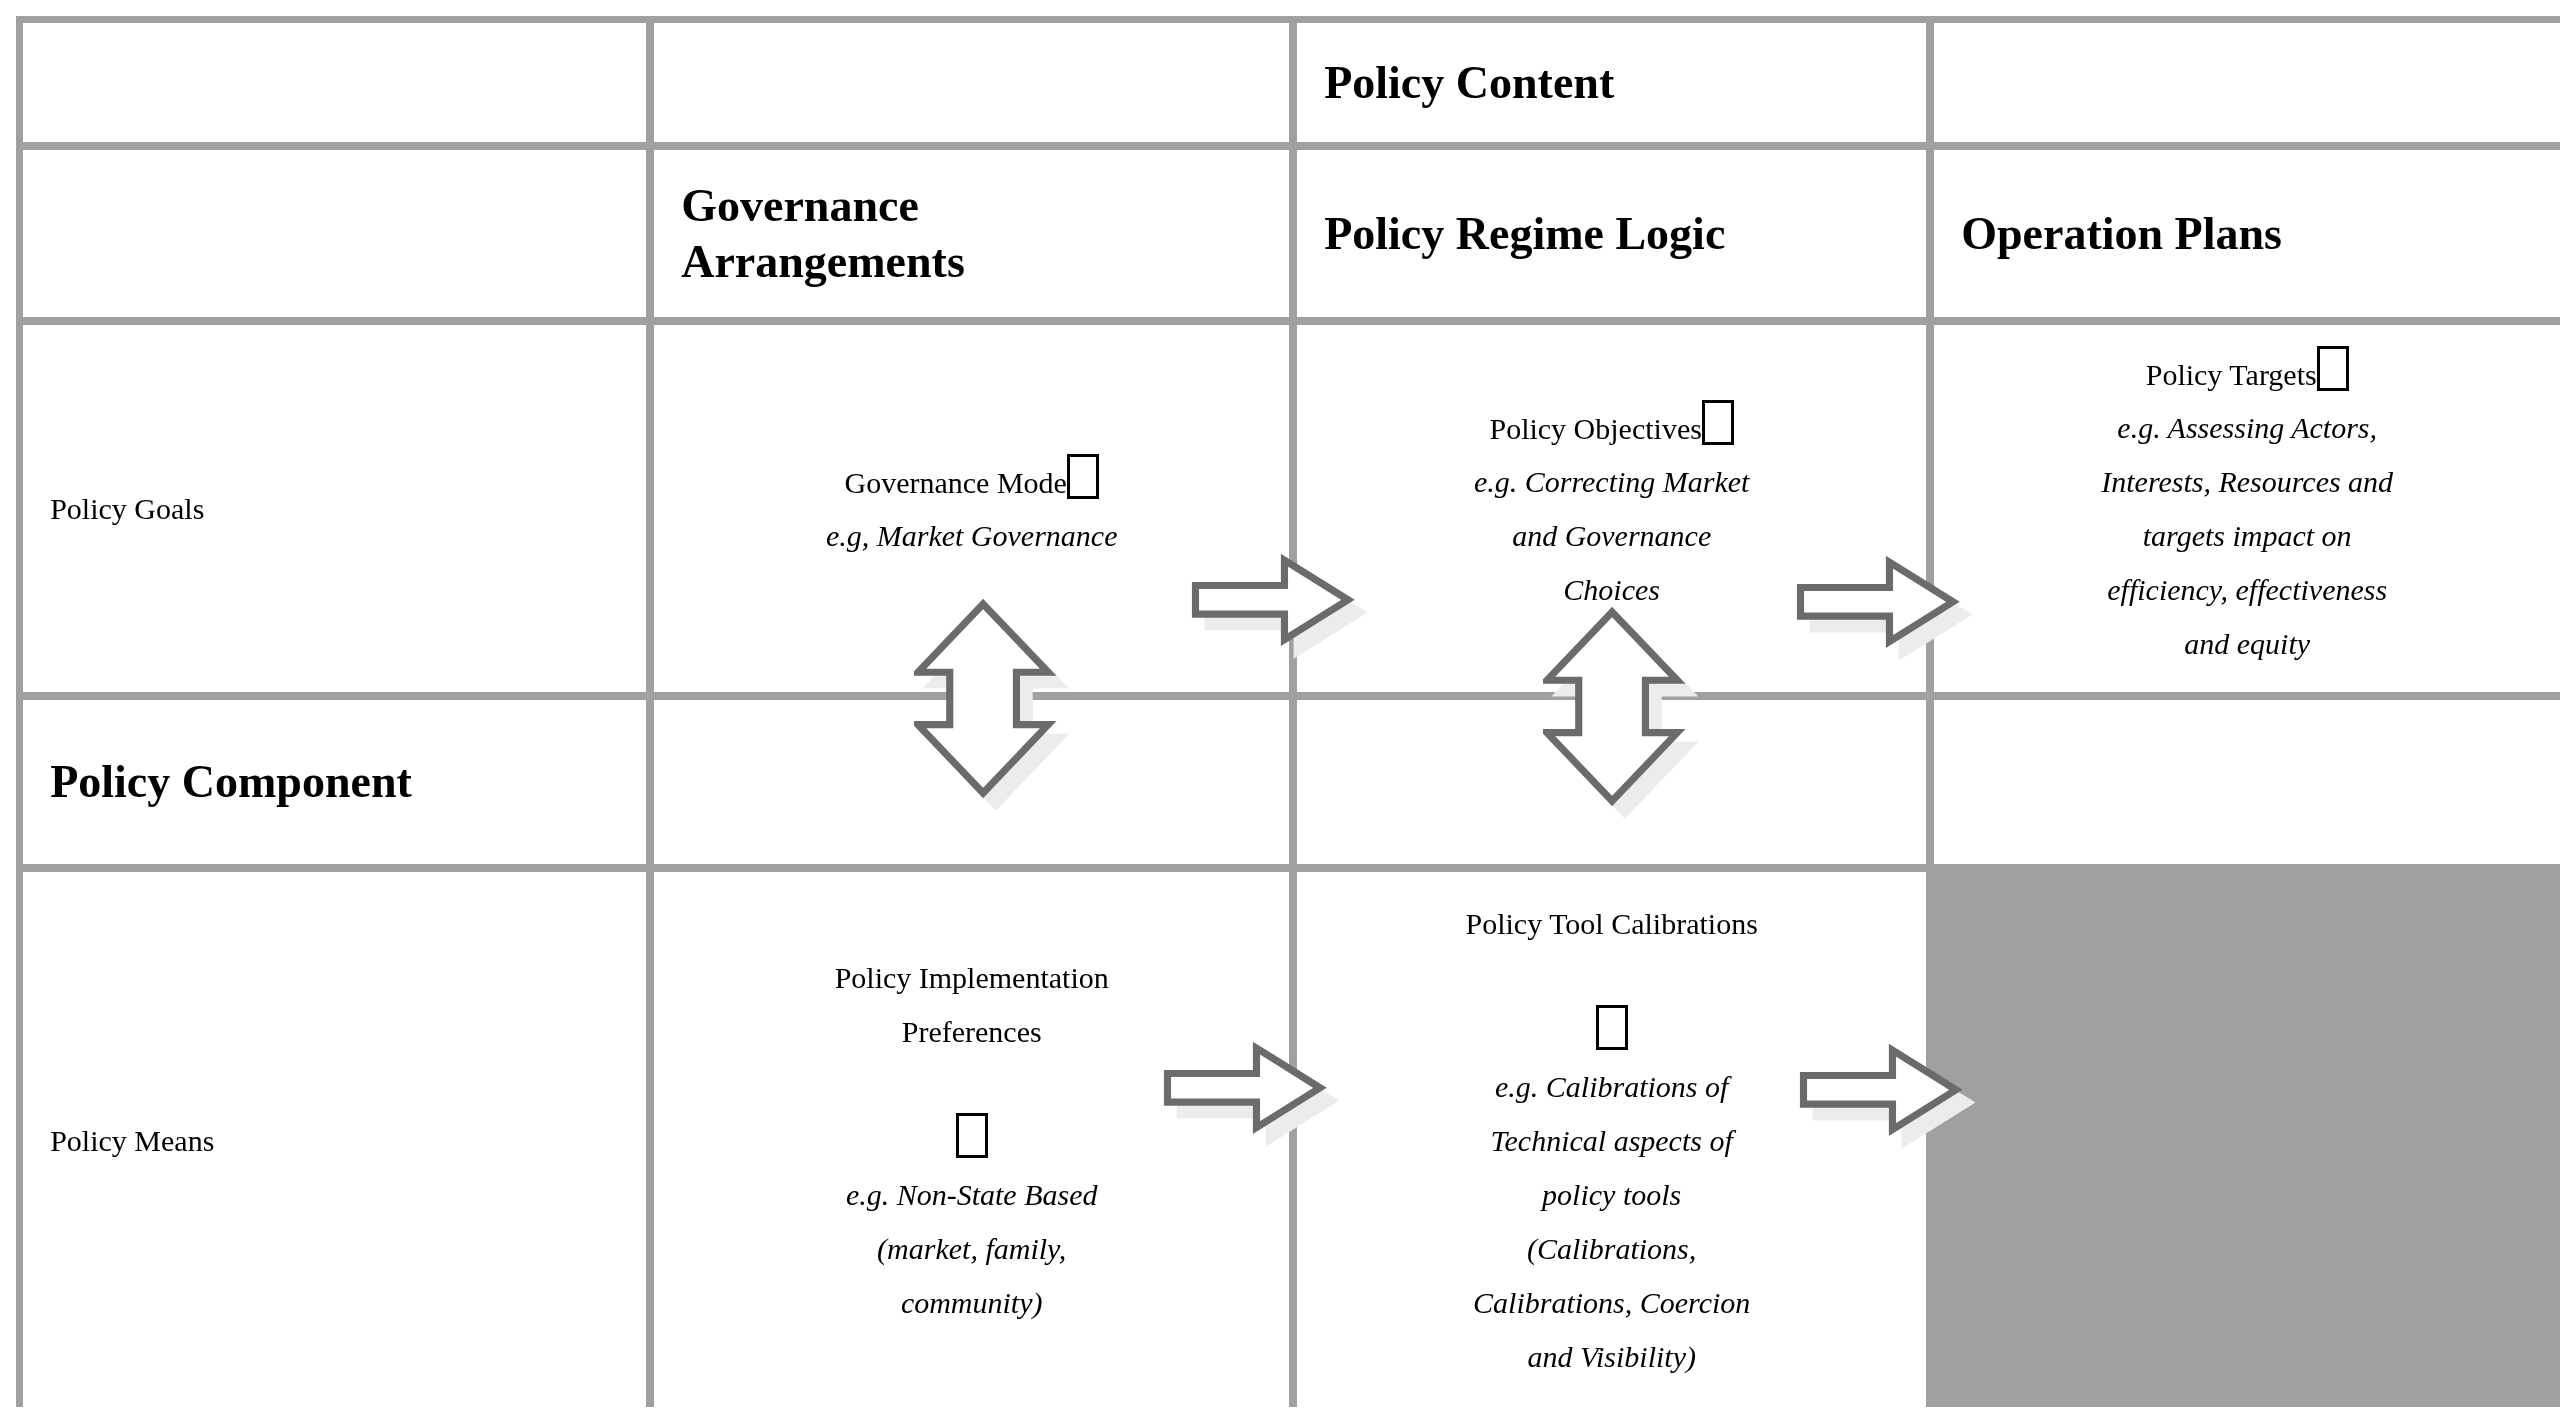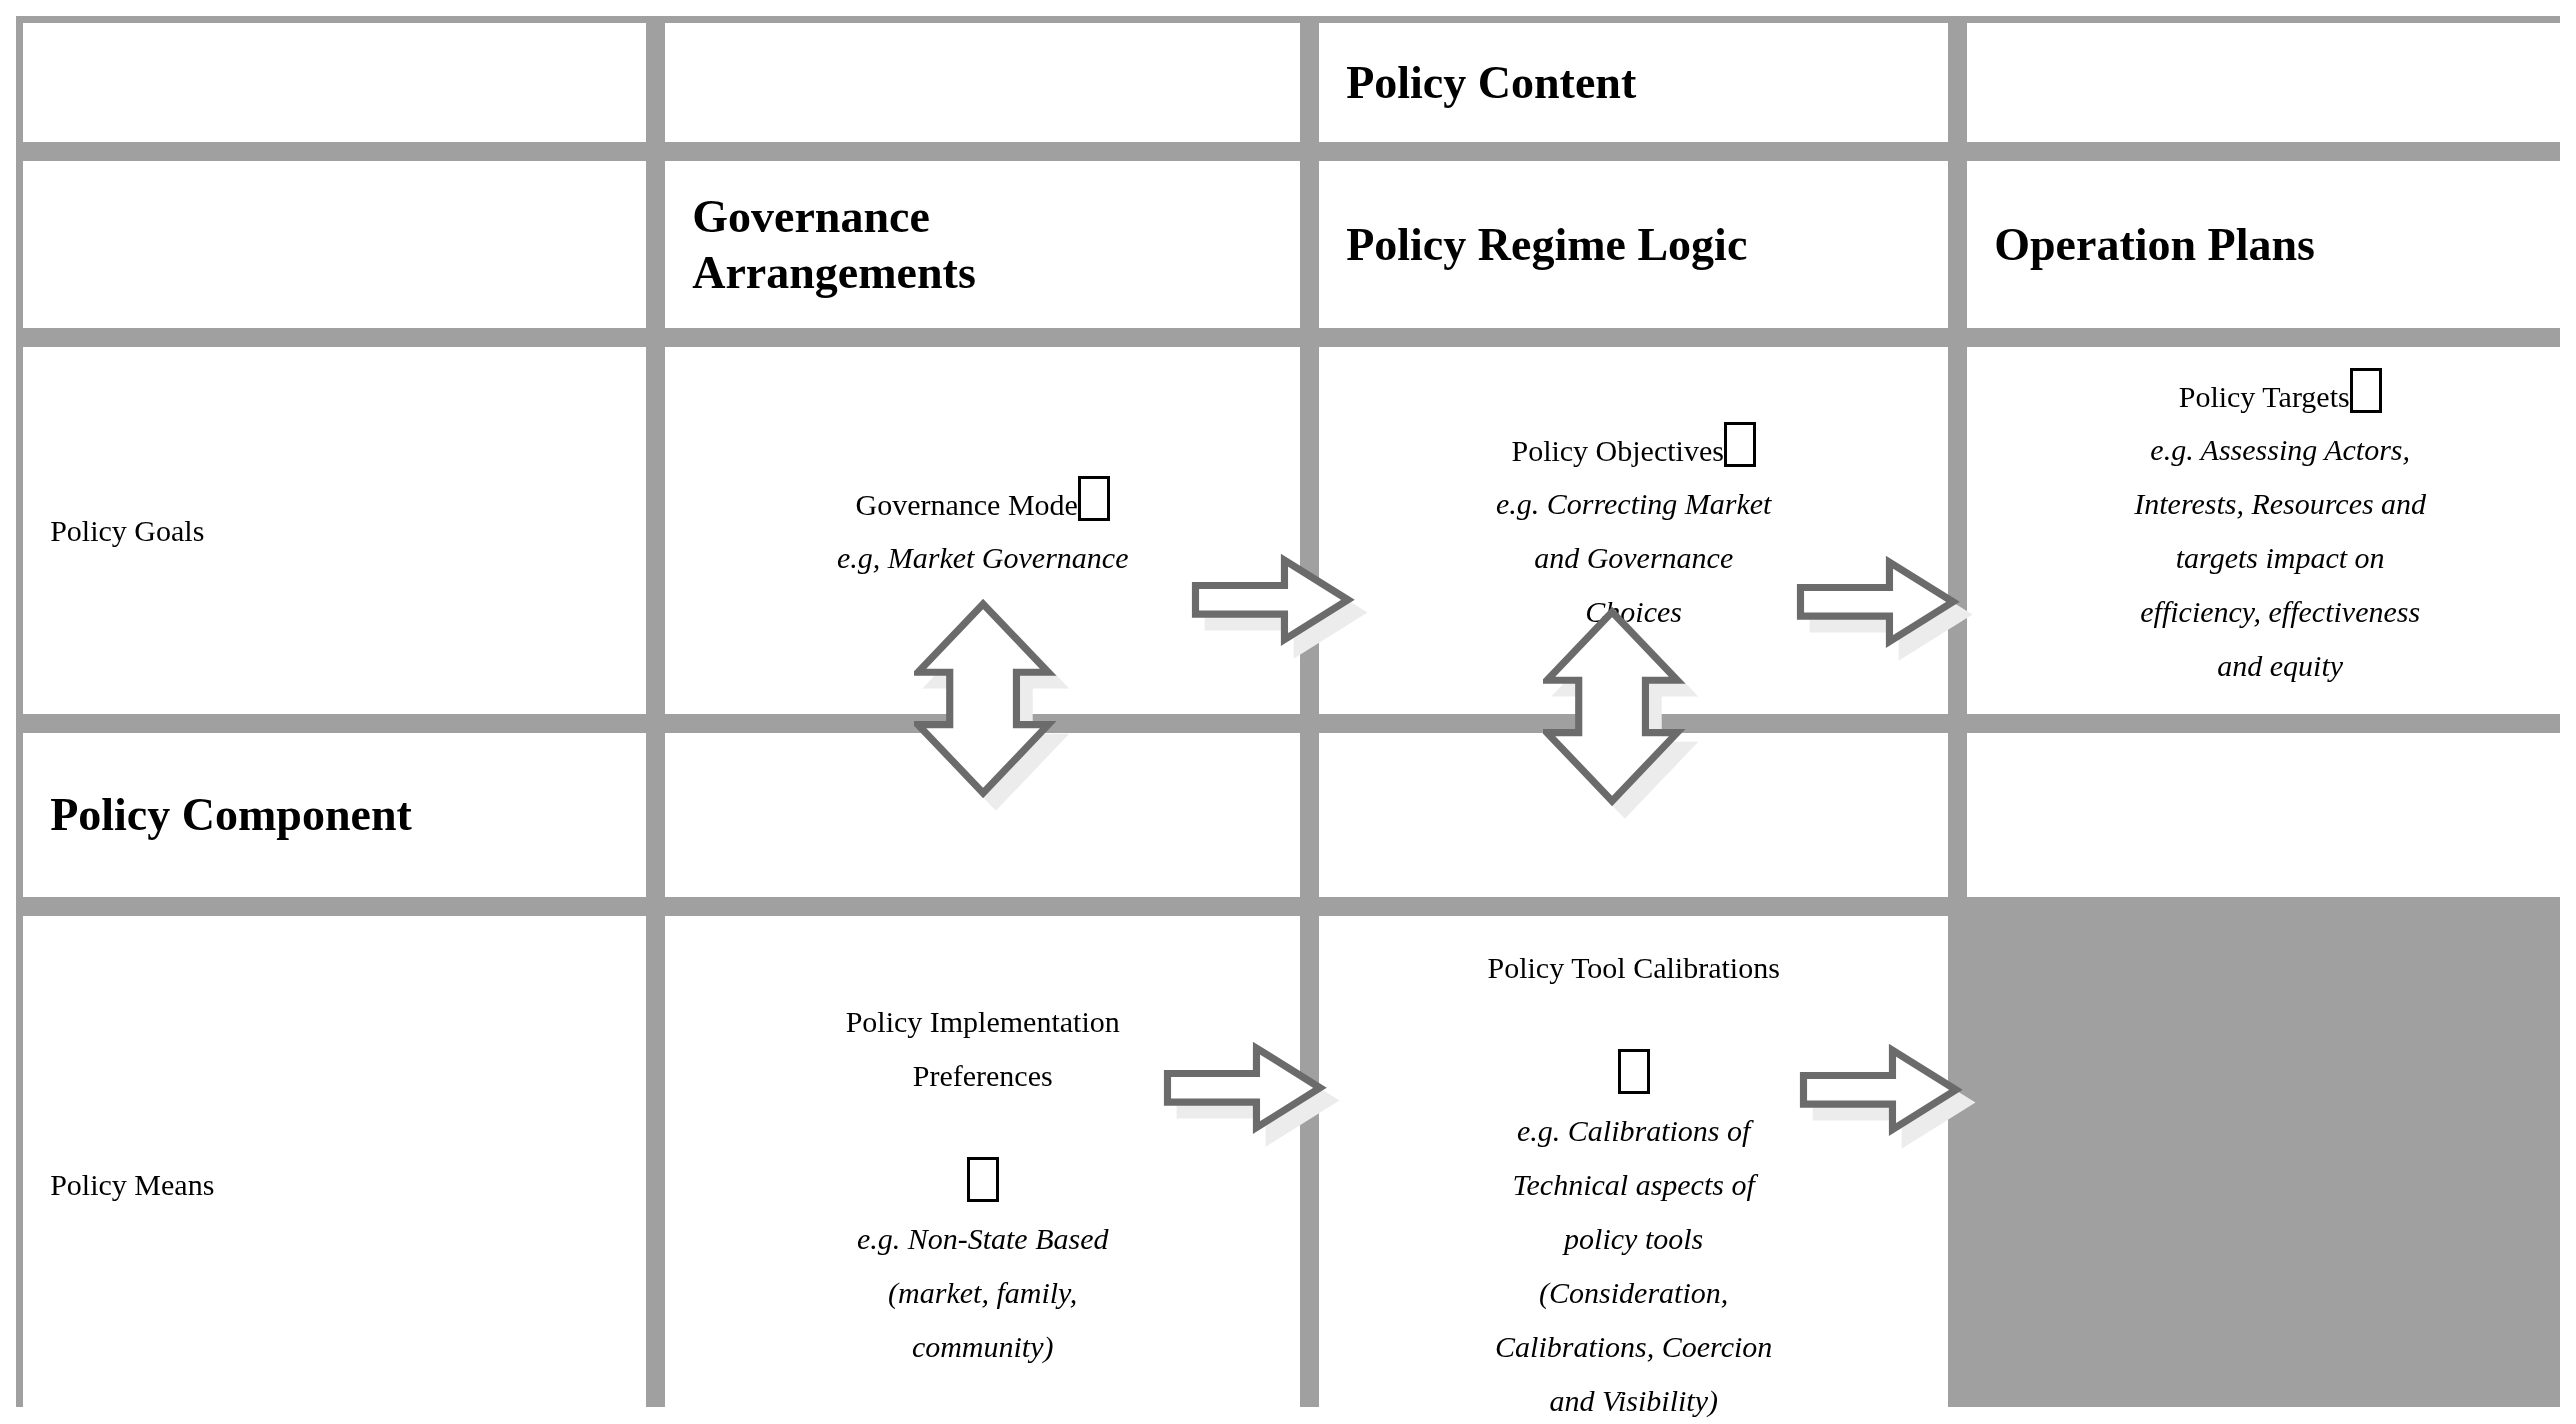--- a/index.html
+++ b/index.html
@@ -6,21 +6,21 @@
   body{
     width:2576px;height:1425px;background:#ffffff;color:#000;
     font-family:"Liberation Serif", serif;
   }
   .page{position:relative;width:2576px;height:1425px;overflow:hidden;background:#fff;}
   .grid{
     position:absolute;left:16px;top:16px;width:2544px;height:1391px;
     background:#a0a0a0;display:grid;box-sizing:border-box;
     grid-template-columns:623px 635px 629px 626px;
     grid-template-rows:119px 167px 367px 164px 537px;
-    gap:19px;padding:7.2px;
+    gap:8px;padding:7.2px;
   }
   .cell{
     background:#ffffff;display:flex;flex-direction:column;justify-content:center;
     font-size:30px;line-height:54px;overflow:hidden;
   }
   .left{align-items:flex-start;text-align:left;padding-left:27px;padding-right:12.7px;}
   .center{align-items:center;text-align:center;padding:0 9.5px;}
   .bold{font-weight:bold;font-size:46px;line-height:56px;}
   .italic{}
   .line{min-height:54px;}
@@ -100,21 +100,21 @@
       <div class="line it">(market, family,</div>
       <div class="line it">community)</div>
     </div>
     <div class="cell center">
       <div class="line">Policy Tool Calibrations</div>
       <div class="line"></div>
       <div class="line"><span class="tofu"></span></div>
       <div class="line it">e.g. Calibrations of</div>
       <div class="line it">Technical aspects of</div>
       <div class="line it">policy tools</div>
-      <div class="line it">(Consideration,</div>
+      <div class="line it">(Calibrations,</div>
       <div class="line it">Calibrations, Coercion</div>
       <div class="line it">and Visibility)</div>
     </div>
   </div>
 
   <div class="arrow" style="left:1189px;top:549px;">
     <svg width="183" height="116" viewBox="0 0 230 146">
       <path class="ar-shadow" d="M8,46 H120 V14 L200,64 L120,114 V82 H8 Z" transform="translate(16,16)"></path>
       <path class="ar-main" d="M8,46 H120 V14 L200,64 L120,114 V82 H8 Z"></path>
     </svg>

